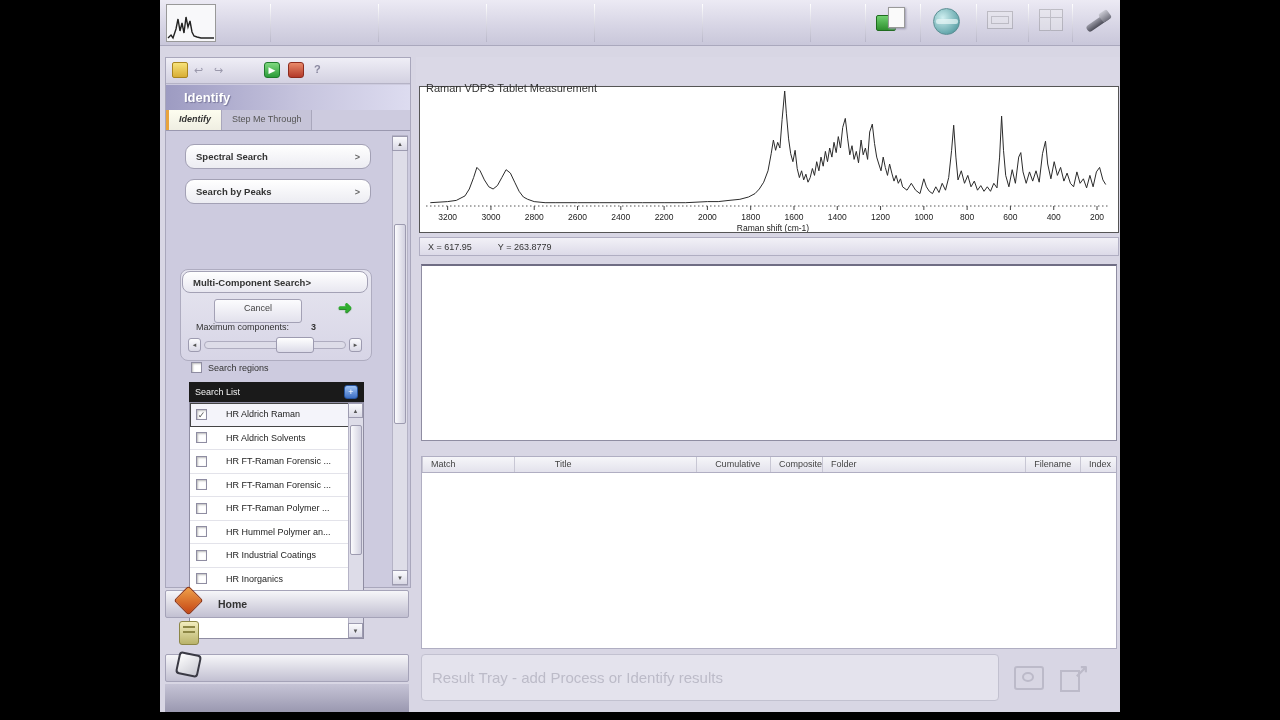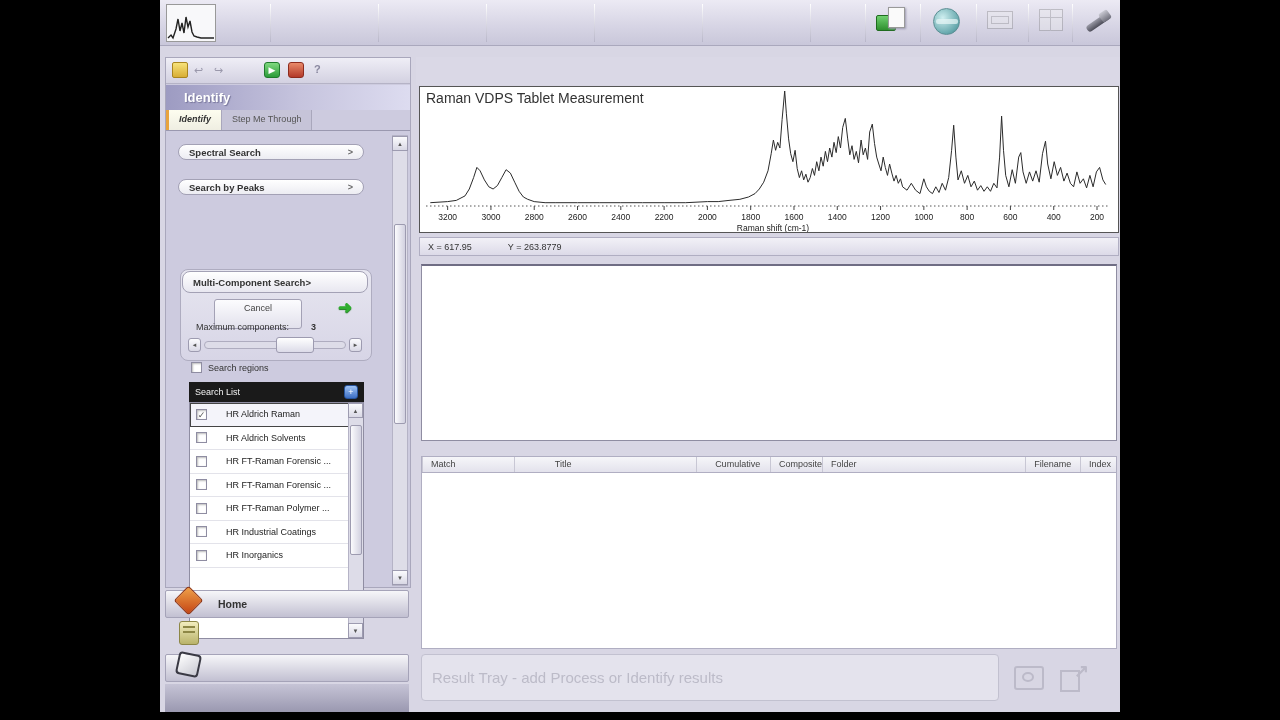--- a/index.html
+++ b/index.html
@@ -22,31 +22,31 @@
   .wf-title { left:0; top:27px; width:244px; height:25px;
     background:linear-gradient(90deg,#9d9bc2,#c6c4de 55%,#dddcf0); color:#fff;
     font-size:13px; font-weight:bold; line-height:25px; padding-left:18px; text-shadow:1px 1px 1px #77759a; }
   .wf-collapse { left:5px; top:31px; color:#e8e7f5; font-size:10px; }
   .tabs { left:0; top:52px; width:244px; height:21px; display:flex; border-bottom:1px solid #9a98af; }
   .tab { font-size:9px; color:#555; padding:4px 10px 0 10px; background:#c6c4d8; border-right:1px solid #a9a7bc; }
   .tab.active { background:linear-gradient(#fdfdef,#efeee2); border-left:3px solid #e8a33d;
     font-weight:bold; font-style:italic; color:#333; }
   .pane { left:0; top:73px; width:220px; height:456px; background:#cdcbdf; }
 
-  .wf-btn { left:12px; width:186px; height:16px; background:linear-gradient(#ffffff,#ececf2);
+  .wf-btn { left:19px; width:186px; height:25px; background:linear-gradient(#ffffff,#ececf2);
     border:1px solid #a3a1b5; border-radius:9px; font-size:9.5px; font-weight:bold; color:#333;
     display:flex; align-items:center; padding:0 10px; }
   .wf-btn .chev { margin-left:auto; color:#666; font-weight:bold; font-size:9px; }
 
   .mc-card { left:14px; top:138px; width:192px; height:92px; background:linear-gradient(#e7e6f0,#d7d5e6);
     border:1px solid #aeacc0; border-radius:8px; }
   .mc-head { left:16px; top:140px; width:186px; height:22px; background:linear-gradient(#ffffff,#e8e7f0);
     border:1px solid #a3a1b5; border-radius:8px; font-size:9.5px; font-weight:bold; color:#333;
     display:flex; align-items:center; padding:0 10px; }
-  .cancel-btn { left:48px; top:168px; width:88px; height:30px; background:linear-gradient(#fcfcfe,#e2e1ec);
+  .cancel-btn { left:48px; top:168px; width:88px; height:24px; background:linear-gradient(#fcfcfe,#e2e1ec);
     border:1px solid #a3a1b5; border-radius:3px; font-size:9px; color:#444; text-align:center; line-height:16px; }
   .go-arrow { left:172px; top:166px; font-size:17px; font-weight:bold; color:#2fae2f; text-shadow:0 1px 1px #1c7a1c; }
   .maxcomp { left:30px; top:191px; font-size:9px; color:#333; }
   .maxval { left:145px; top:191px; font-size:9px; color:#333; font-weight:bold; }
   .slider-btn { top:207px; width:13px; height:14px; background:linear-gradient(#fbfbfd,#d9d8e5);
     border:1px solid #9d9bb0; border-radius:3px; font-size:6px; color:#555; text-align:center; line-height:13px; }
   .slider-track { left:38px; top:210px; width:142px; height:8px; background:#dddce8;
     border:1px solid #aeacbf; border-radius:4px; }
   .slider-thumb { left:110px; top:206px; width:38px; height:16px; background:linear-gradient(#ffffff,#dcdbe8);
     border:1px solid #9d9bb0; border-radius:3px; }
@@ -73,23 +73,23 @@
   
   .nav-bar { left:5px; width:244px; height:28px; background:linear-gradient(#f6f6f9,#c2c0d2);
     border:1px solid #a5a3b8; border-radius:2px; display:flex; align-items:center; padding-left:52px;
     font-size:10.5px; font-weight:bold; color:#333; }
   .nav-icon { left:14px; width:30px; height:30px; z-index:5; }
   .bottom-strip { left:5px; top:684px; width:244px; height:28px; background:linear-gradient(#c6c4d6,#9a98b0); }
 
   
   .main-top { left:256px; top:57px; width:704px; height:28px; background:#dad8e6; }
   .spectrum-panel { left:259px; top:86px; width:700px; height:147px; background:#fff; border:1px solid #555; }
-  .spec-title { left:266px; top:90px; font-size:14px; color:#333; }
+  .spec-title { left:266px; top:82px; font-size:11px; color:#333; }
   .status-bar { left:259px; top:237px; width:700px; height:19px; background:linear-gradient(#f2f1f7,#dcdae8);
-    border:1px solid #b0aec2; font-size:9px; color:#333; display:flex; align-items:center; gap:36px; padding-left:8px; }
+    border:1px solid #b0aec2; font-size:9px; color:#333; display:flex; align-items:center; gap:26px; padding-left:8px; }
   .mid-panel { left:261px; top:264px; width:696px; height:177px; background:#fff; border:1px solid #8f8da2; border-top:2px solid #6f6d84; }
   .table-header { left:261px; top:456px; width:696px; height:17px; background:linear-gradient(#f6f6f9,#e3e2ec);
     border:1px solid #b0aec2; display:flex; }
   .th { font-size:9px; color:#444; padding:2px 0 0 8px; border-left:1px solid #c8c7d4; white-space:nowrap; overflow:hidden; }
   .table-body { left:261px; top:473px; width:696px; height:176px; background:#fff; border:1px solid #b0aec2; border-top:none; }
 
   .result-tray { left:261px; top:654px; width:578px; height:47px; background:#e4e3ed;
     border:1px solid #c2c1d0; border-radius:4px; display:flex; align-items:center; padding-left:10px;
     font-size:15px; color:#bcbbc8; }
   .tray-icon { top:660px; width:36px; height:36px; opacity:0.35; }
@@ -206,20 +206,24 @@
               <span class="checkbox"></span>
               <span class="lib-label">HR FT-Raman Forensic ...</span>
             </div>
             <div class="lib-row">
               <span class="checkbox"></span>
               <span class="lib-label">HR FT-Raman Forensic ...</span>
             </div>
             <div class="lib-row">
               <span class="checkbox"></span>
               <span class="lib-label">HR FT-Raman Polymer ...</span>
+            </div>
+            <div class="lib-row">
+              <span class="checkbox"></span>
+              <span class="lib-label">HR Hummel Polymer an...</span>
             </div>
             <div class="lib-row">
               <span class="checkbox"></span>
               <span class="lib-label">HR Industrial Coatings</span>
             </div>
             <div class="lib-row">
               <span class="checkbox"></span>
               <span class="lib-label">HR Inorganics</span>
             </div>
           </div>

